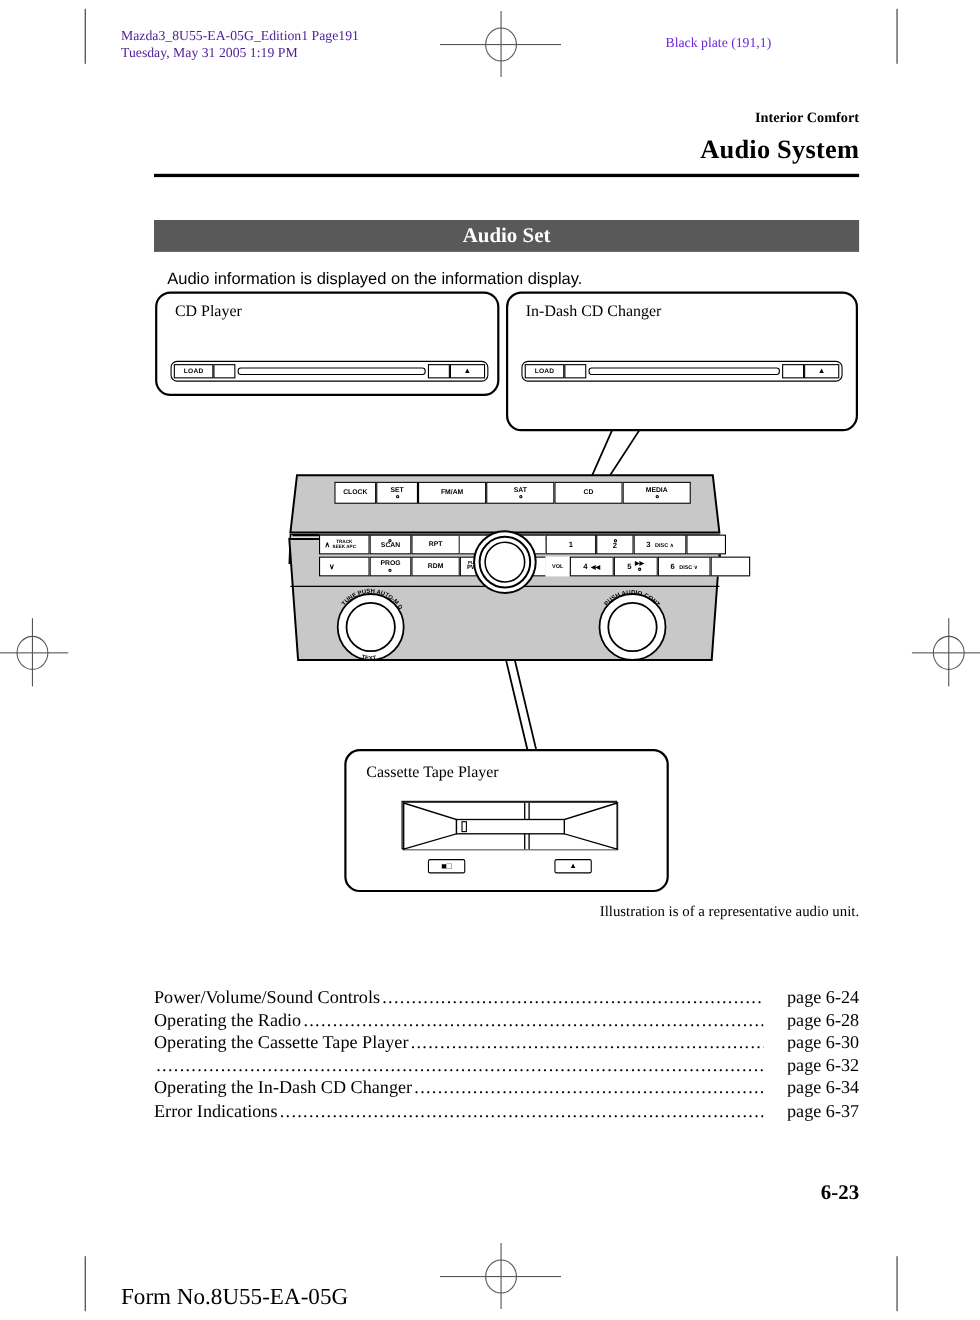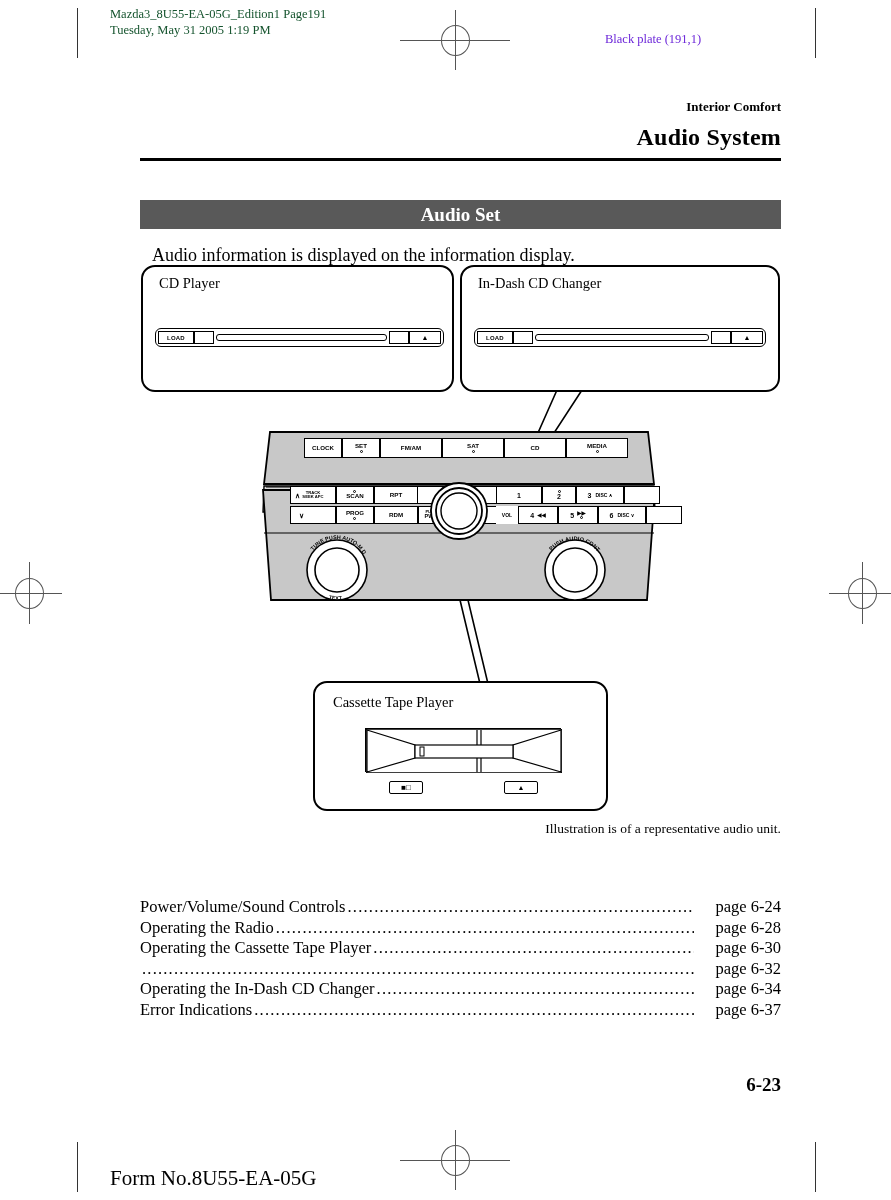--- a/index.html
+++ b/index.html
@@ -21,23 +21,23 @@
   .reg-mark .h { position: absolute; background: #555; height: 1px; }
   .reg-mark .v { position: absolute; background: #555; width: 1px; }
   .reg-mark .circ {
     position: absolute; border: 1px solid #555; border-radius: 50%;
     box-sizing: border-box;
   }
   .trim-v { position: absolute; width: 1px; background: #333; }
 
   
   .meta-left {
-    position: absolute; left: 110px; top: 6px;
-    font-family: "Liberation Serif", serif;
-    font-size: 12.5px; line-height: 16px; color: #14532d;
+    position: absolute; left: 110px; top: 24px;
+    font-family: "Liberation Serif", serif;
+    font-size: 12.5px; line-height: 16px; color: #4c1d95;
     white-space: pre;
   }
   .meta-right {
     position: absolute; left: 605px; top: 32px;
     font-family: "Liberation Serif", serif;
     font-size: 12.5px; color: #6d28d9;
   }
 
   
   .chapter-kicker {
@@ -62,22 +62,22 @@
     width: 641px; height: 29px;
     background: #595959;
     color: #fff;
     font-family: "Liberation Serif", serif;
     font-weight: bold; font-size: 19px;
     display: flex; align-items: center; justify-content: center;
   }
 
   .intro-text {
     position: absolute; left: 152px; top: 245px;
-    font-family: Liberation Serif, serif;
-    font-size: 18px;
+    font-family: Liberation Sans, sans-serif;
+    font-size: 15px;
   }
 
   
   .callout-box {
     position: absolute;
     border: 2px solid #000;
     border-radius: 14px;
     background: #fff;
     box-sizing: border-box;
   }
@@ -243,21 +243,21 @@
 </div>
 <div class="intro-text">Audio information is displayed on the information display.</div>
 
 <svg class="overlay" viewBox="0 0 891 1200">
 
   <polygon points="557,390 582,390 528,473 522,469" fill="#ffffff" stroke="#000000" stroke-width="1.6"></polygon>
 
   <polygon points="460,600 468,600 489,688 481,688" fill="#ffffff" stroke="#000000" stroke-width="1.6"></polygon>
 </svg>
 
-<div class="callout-box" style="left:141px; top:265px; width:313px; height:127px;padding-left:45px;">
+<div class="callout-box" style="left:141px; top:265px; width:313px; height:95px;padding-left:45px;">
   <div class="callout-label">CD Player</div>
   <div class="cd-slot-outer" style="left:12px; top:61px; width:289px; height:19px;">
     <div class="cd-cell" style="width:36px;">LOAD</div>
     <div class="cd-cell plain" style="width:20px;"></div>
     <div class="cd-slot-line"></div>
     <div class="cd-cell plain" style="width:20px;"></div>
     <div class="cd-cell" style="width:32px; font-size:7px;">▲</div>
   </div>
 </div>
 

